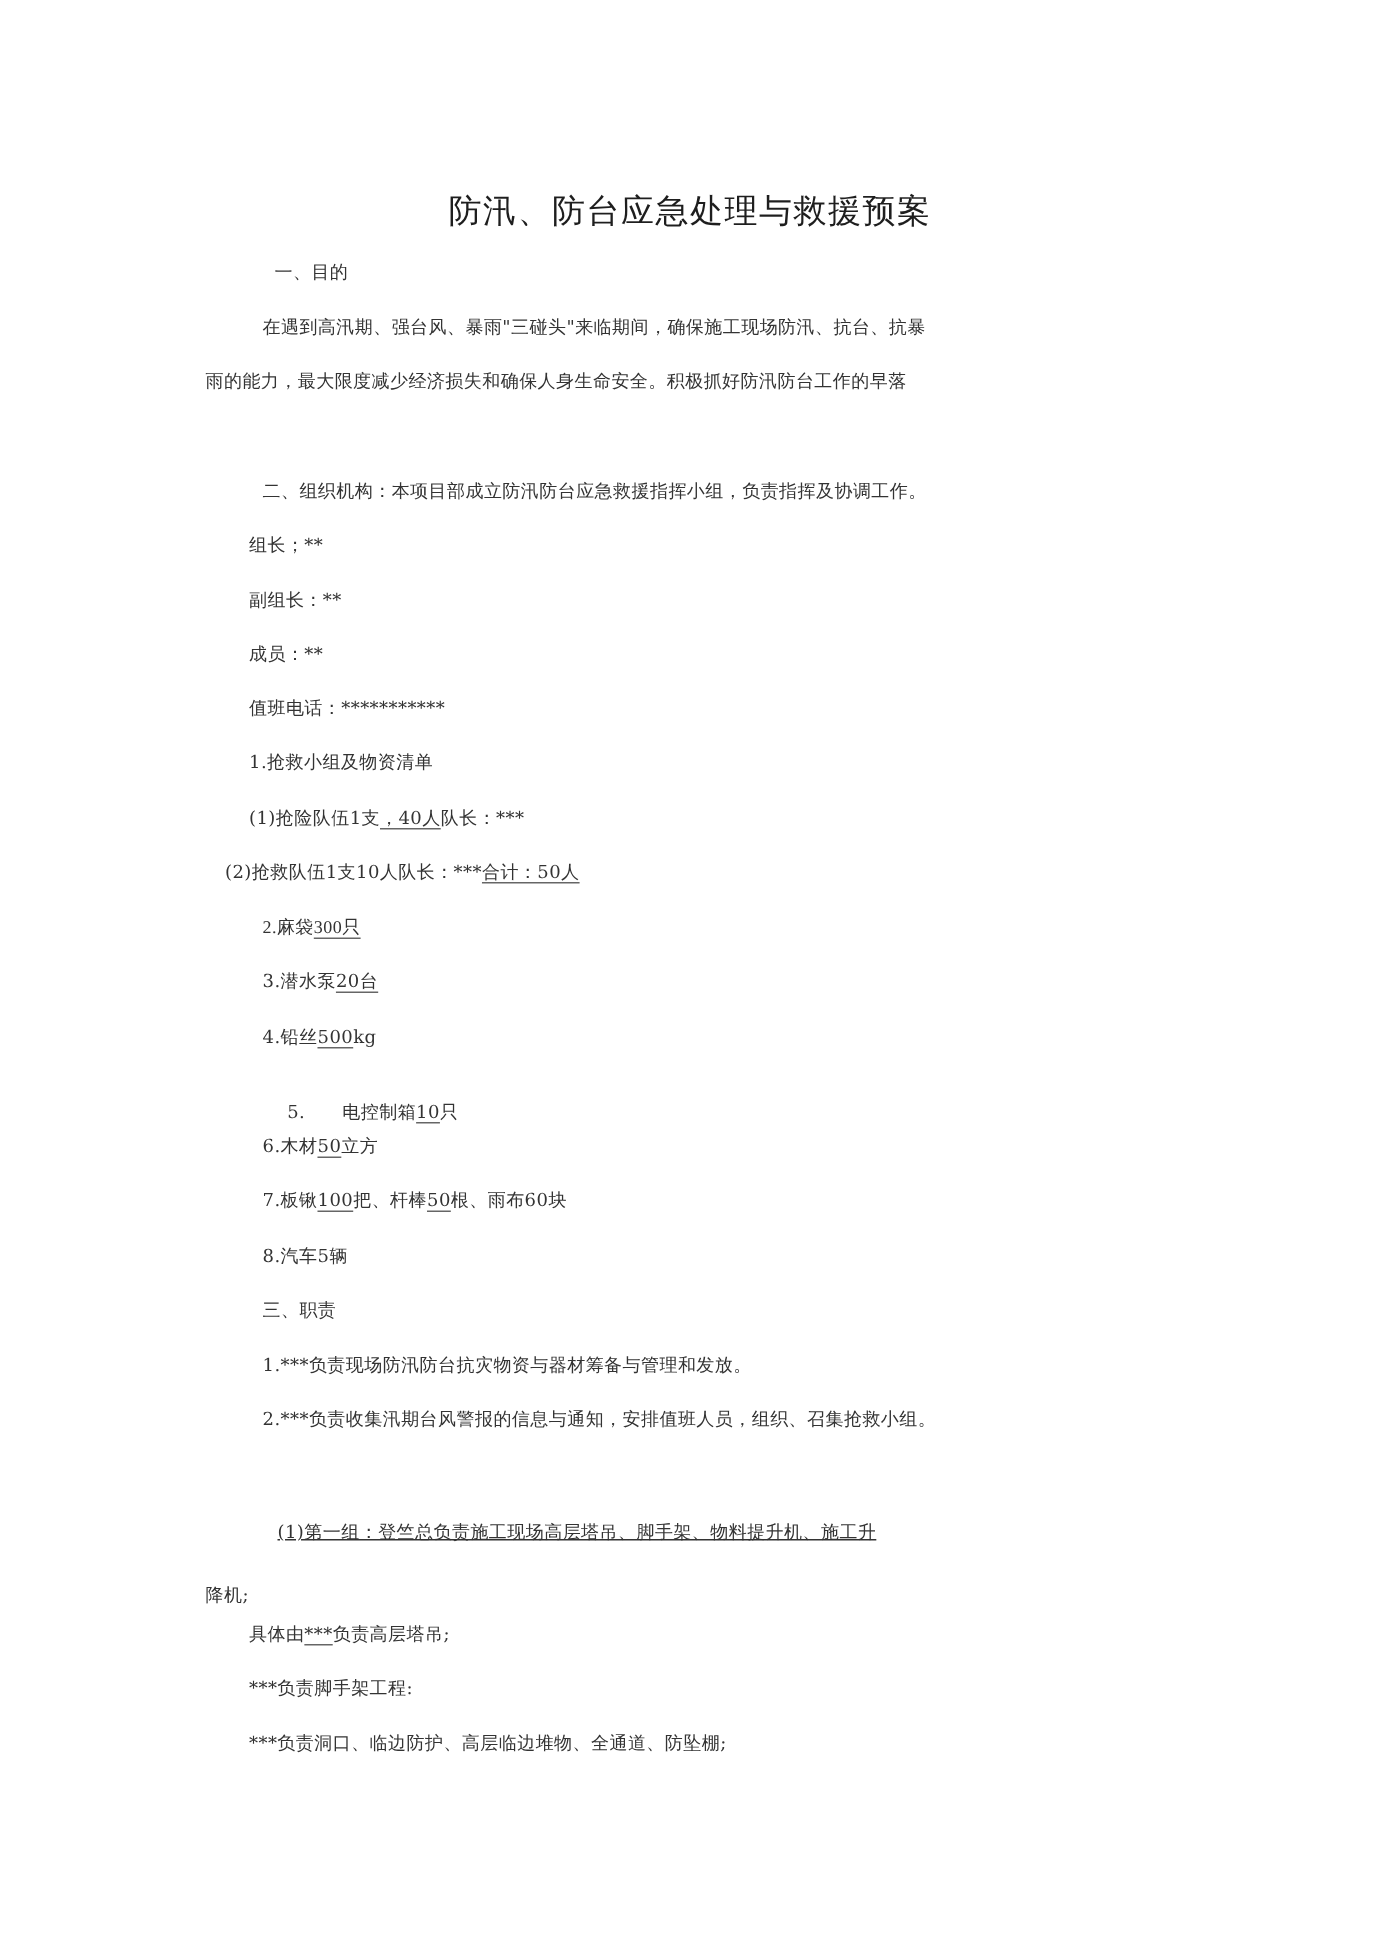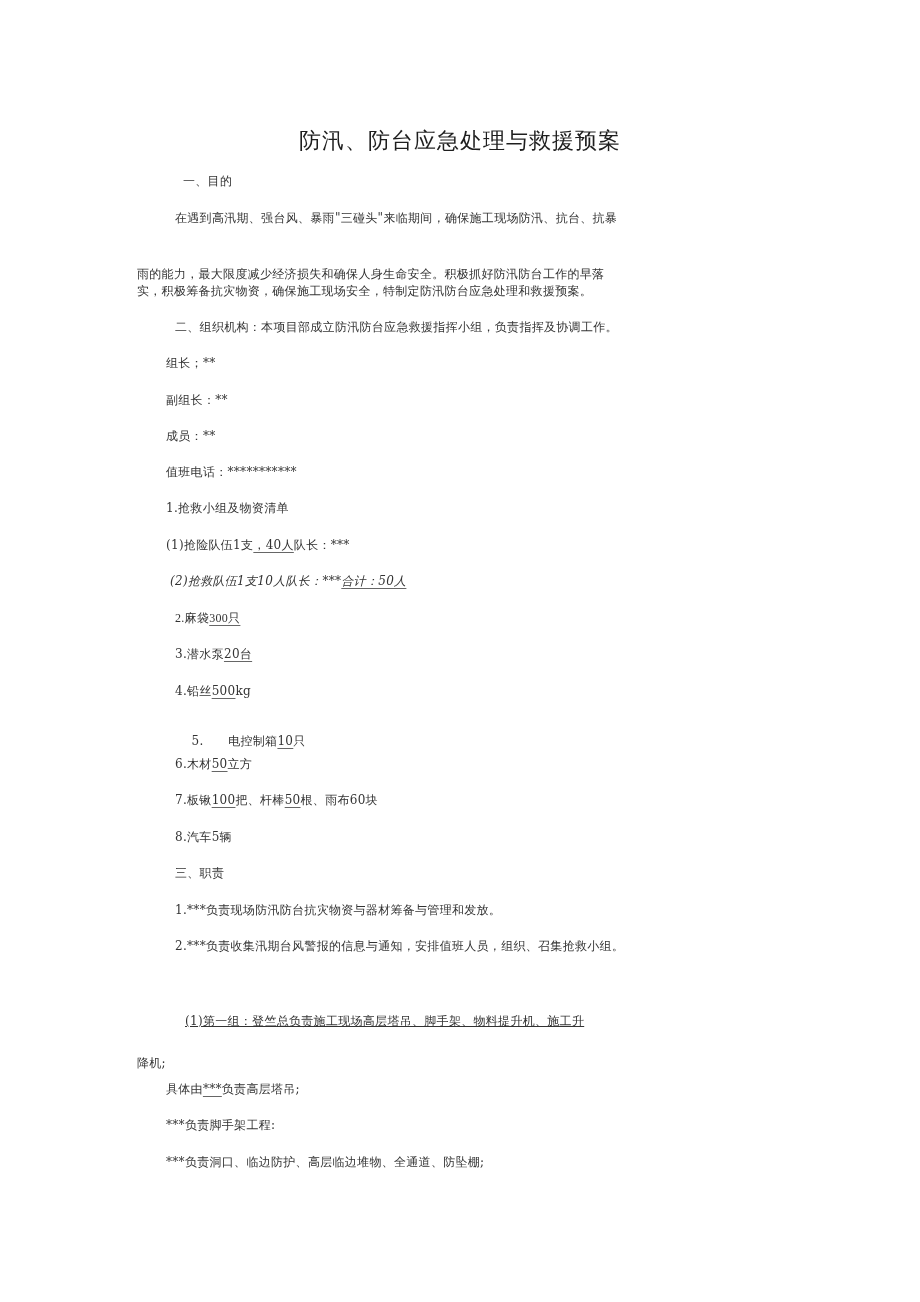--- a/index.html
+++ b/index.html
@@ -17,34 +17,33 @@
   .u { text-decoration: underline; text-decoration-color: #666; text-underline-offset: 3px; }
 </style>
 </head>
 <body>
 
 <div class="page">
   <div class="title">防汛、防台应急处理与救援预案</div>
 
   <div class="line" style="top:173px;left:183px;">一、目的</div>
   <div class="line" style="top:210px;left:175px;">在遇到高汛期、强台风、暴雨"三碰头"来临期间，确保施工现场防汛、抗台、抗暴</div>
-  <div class="line" style="top:246px;left:137px;margin-top:20px;">雨的能力，最大限度减少经济损失和确保人身生命安全。积极抓好防汛防台工作的早落</div>
-  <div class="line" style="top:283px;left:137px;">实，积极筹备抗灾物资，确保施工现场安全，特制定防汛防台应急处理和救援预案。</div>
+  <div class="line" style="top:246px;left:137px;">雨的能力，最大限度减少经济损失和确保人身生命安全。积极抓好防汛防台工作的早落</div>
 
   <div class="line" style="top:319px;left:175px;">二、组织机构：本项目部成立防汛防台应急救援指挥小组，负责指挥及协调工作。</div>
   <div class="line" style="top:355px;left:166px;">组长；**</div>
   <div class="line" style="top:392px;left:166px;">副组长：**</div>
   <div class="line" style="top:428px;left:166px;">成员：**</div>
   <div class="line" style="top:464px;left:166px;">值班电话：***********</div>
   <div class="line" style="top:500px;left:166px;">1.抢救小组及物资清单</div>
 
   <div class="line" style="top:537px;left:166px;">
     <span>(1)抢险队伍1支</span><span class="u">，40人</span><span>队长：***</span>
   </div>
-  <div class="line" style="top:573px;left:170px;font-style:italic;">
+  <div class="line" style="top:573px;left:150px;">
     <span>(2)抢救队伍1支10人队长：***</span><span class="u">合计：50人</span>
   </div>
 
   <div class="line" style="top:610px;left:175px;font-family:Liberation Serif, serif;">
     <span>2.麻袋</span><span class="u">300只</span>
   </div>
   <div class="line" style="top:646px;left:175px;">
     <span>3.潜水泵</span><span class="u">20台</span>
   </div>
   <div class="line" style="top:683px;left:175px;">

